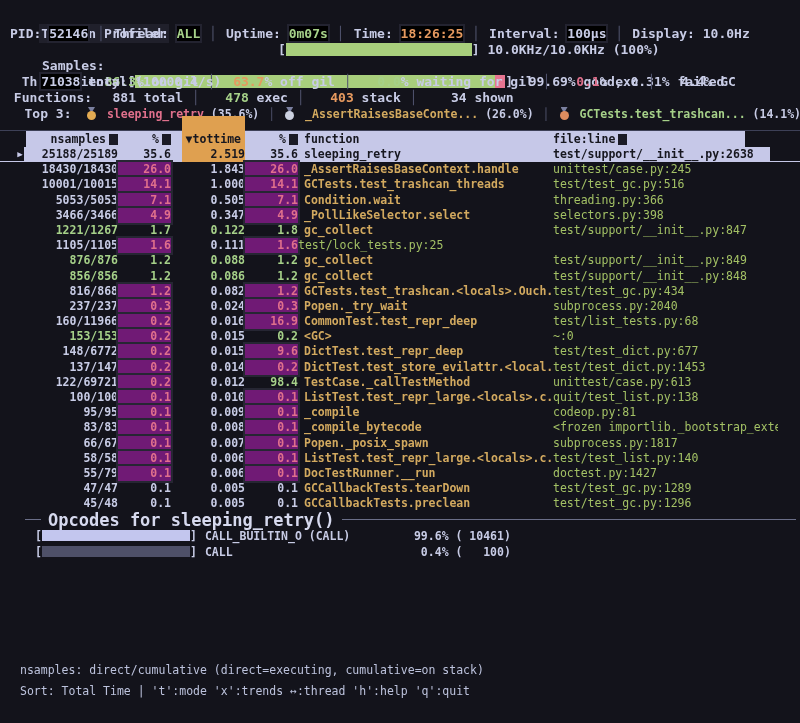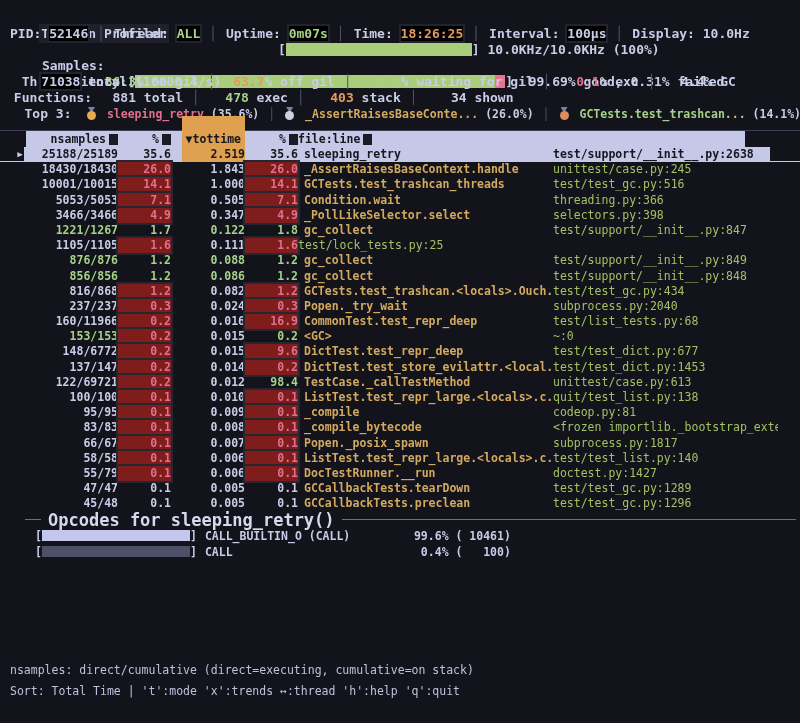--- a/index.html
+++ b/index.html
@@ -50,35 +50,35 @@
   .blk { display:inline-block; width:9px; height:11px; background:#1b1b26; margin-left:3px; transform:translateY(2px); }
   .sortcell { background:#dfa050; color:#17171f; padding:16px 4px; }
   .trow { height:15.2px; line-height:15.2px; font-size:11.5px; }
   .trow .num { text-align:right; font-weight:700; overflow:hidden; }
   .trow .fn { padding-left:6px; font-weight:700; color:#d2a95f; overflow:hidden; }
   .trow .fl { color:#a3c165; font-weight:400; overflow:hidden; }
   .trow .arrow { color:#c6c8e8; font-size:9px; text-align:center; }
   .trow.selected { background:linear-gradient(90deg, transparent 0 24px, #c6c8e8 24px 770px, transparent 770px);
     border-bottom:1px solid #c6c8e8; }
   .trow.selected .num, .trow.selected .fn, .trow.selected .fl { color:#17171f !important; box-shadow:none; background:none; font-weight:700; }
-  .cpatch { box-shadow:0 0 0 2px #262633; background:#7f1d1d; }
+  .cpatch { box-shadow:0 0 0 2px #262633; background:#701a75; }
 
   
   .op-title { display:flex; align-items:center; height:16px; padding:0 4px 0 25px; }
   .op-dash-s { width:16px; height:1px; background:#6a6e88; }
   .op-dash-l { flex:1; height:1px; background:#6a6e88; }
   .op-title .txt { font-size:17px; font-weight:700; color:#d6d9ee; margin:0 7px; white-space:pre; }
   .op-row { height:16px; line-height:16px; padding-left:35px; font-size:11.5px; white-space:pre; }
   .op-bar { display:inline-block; width:148px; height:11px; vertical-align:-1px; background:#4e5068; position:relative; }
   .op-bar .fill { position:absolute; left:0; top:0; bottom:0; background:#c3c6ee; }
   .op-name { display:inline-block; width:206px; margin-left:8px; font-weight:700; }
   .op-pct { display:inline-block; width:100px; text-align:right; font-weight:700; }
 
   .spacer { height:102px; }
-  .foot { padding-left:10px; height:16px; line-height:16px; font-size:11.5px; color:#bcc2dc; white-space:pre; }
+  .foot { padding-left:20px; height:16px; line-height:16px; font-size:11.5px; color:#bcc2dc; white-space:pre; }
   .foot2 { margin-top:5px; }
 </style>
 </head>
 <body>
 
 <div class="term">
 
   <div class="tl title-line">
     <span class="hl">Tachyon Profiler</span>
   </div>
@@ -102,20 +102,21 @@
   <div class="tl top3-line" id="top3-line"><span class="lbl field-lbl">Top 3:</span><span class="medal gold"></span><span class="c-red"> sleeping_retry </span><span>(35.6%)</span><span class="sep">│</span><span class="medal silver"></span><span class="c-yellow"> _AssertRaisesBaseConte... </span><span>(26.0%)</span><span class="sep">│</span><span class="medal bronze"></span><span class="c-green"> GCTests.test_trashcan... </span><span>(14.1%)</span></div>
 
   <div class="topline"></div>
 
   <div class="grid thead">
     <span></span>
     <span class="h-r"><span>nsamples</span><span class="blk"></span></span>
     <span class="h-r"><span>%</span><span class="blk"></span></span>
     <span class="h-r"><span class="sortcell">▼tottime</span></span>
     <span class="h-r"><span>%</span><span class="blk"></span></span>
+    <span class="h-l"><span>function</span></span>
     <span class="h-l" style="padding-left:0"><span>file:line</span><span class="blk"></span></span>
   </div>
 
   <div id="tbody">
       <div class="grid trow selected"><span class="arrow">▶</span><span class="num c-fg">25188/25189</span><span class="num c-fg">35.6</span><span class="num c-fg">2.519</span><span class="num c-fg">35.6</span><span class="fn">sleeping_retry</span><span class="fl">test/support/__init__.py:2638</span></div>
       <div class="grid trow"><span class="arrow"></span><span class="num c-fg">18430/18430</span><span class="num c-red cpatch">26.0</span><span class="num c-fg">1.843</span><span class="num c-red cpatch">26.0</span><span class="fn">_AssertRaisesBaseContext.handle</span><span class="fl">unittest/case.py:245</span></div>
       <div class="grid trow"><span class="arrow"></span><span class="num c-fg">10001/10015</span><span class="num c-red cpatch">14.1</span><span class="num c-fg">1.000</span><span class="num c-red cpatch">14.1</span><span class="fn">GCTests.test_trashcan_threads</span><span class="fl">test/test_gc.py:516</span></div>
       <div class="grid trow"><span class="arrow"></span><span class="num c-fg">5053/5053</span><span class="num c-red cpatch">7.1</span><span class="num c-fg">0.505</span><span class="num c-red cpatch">7.1</span><span class="fn">Condition.wait</span><span class="fl">threading.py:366</span></div>
       <div class="grid trow"><span class="arrow"></span><span class="num c-fg">3466/3466</span><span class="num c-red cpatch">4.9</span><span class="num c-fg">0.347</span><span class="num c-red cpatch">4.9</span><span class="fn">_PollLikeSelector.select</span><span class="fl">selectors.py:398</span></div>
       <div class="grid trow"><span class="arrow"></span><span class="num c-green">1221/1267</span><span class="num c-green">1.7</span><span class="num c-green">0.122</span><span class="num c-green">1.8</span><span class="fn">gc_collect</span><span class="fl">test/support/__init__.py:847</span></div>

